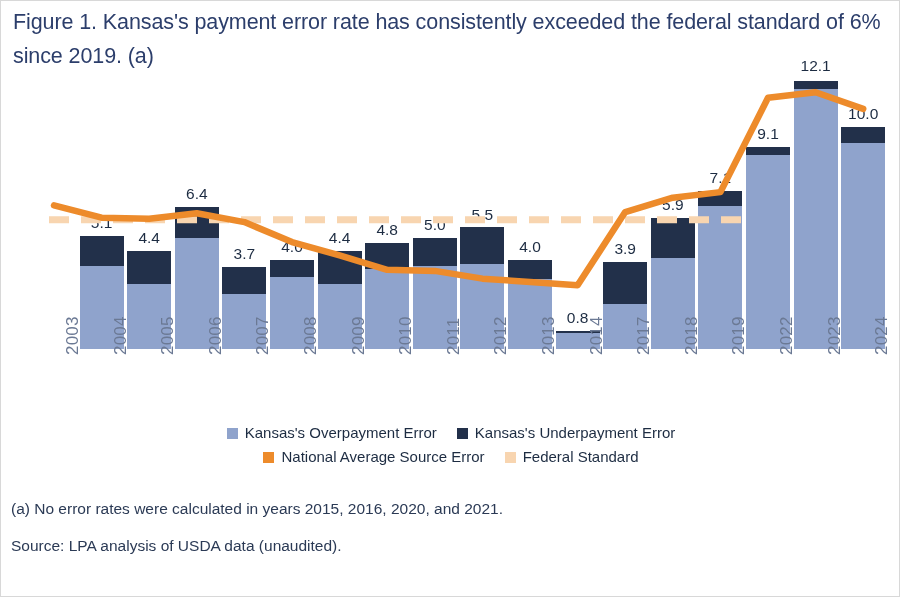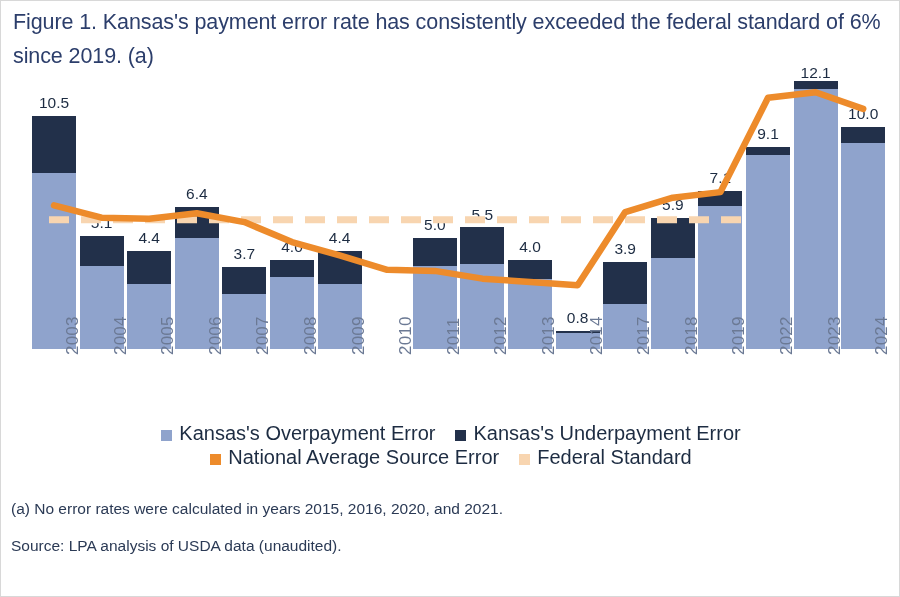--- a/index.html
+++ b/index.html
@@ -71,21 +71,21 @@
     text-align:center;
   }
   .legend-row{
     display:block;
     font-size:0;
     line-height:24px;
     white-space:nowrap;
   }
   .legend-item{
     display:inline-block;
-    font-size:20px;
+    font-size:15px;
     color:#1d2c42;
     margin:0 10px;
     white-space:nowrap;
     vertical-align:middle;
   }
   .swatch{
     display:inline-block;width:11px;height:11px;
     margin-right:7px;vertical-align:-1px;
   }
   .sw-over{background:#8fa3cc;}
@@ -107,25 +107,20 @@
 </style>
 </head>
 <body>
 
 <div id="figure">
 
   <div class="title">Figure 1. Kansas's payment error rate has consistently exceeded the federal standard of 6% since 2019. (a)</div>
 
   <div class="plot">
     <div class="bars" id="bars">
-        <div class="bar-col" style="left: 3px; height: 233px;">
-          <div class="seg seg-over" style="bottom: 0px; height: 176.414px; background: rgb(143, 163, 204);"></div>
-          <div class="seg seg-under" style="bottom: 176.414px; height: 56.5857px; background: rgb(34, 48, 74);"></div>
-          <div class="bar-label" style="bottom: 237px;">10.5</div>
-        </div>
         <div class="bar-col" style="left: 50.6px; height: 113.171px;">
           <div class="seg seg-over" style="bottom: 0px; height: 83.2143px; background: rgb(143, 163, 204);"></div>
           <div class="seg seg-under" style="bottom: 83.2143px; height: 29.9571px; background: rgb(34, 48, 74);"></div>
           <div class="bar-label" style="bottom: 117.171px;">5.1</div>
         </div>
         <div class="bar-col" style="left: 98.2px; height: 97.6381px;">
           <div class="seg seg-over" style="bottom: 0px; height: 65.4619px; background: rgb(143, 163, 204);"></div>
           <div class="seg seg-under" style="bottom: 65.4619px; height: 32.1762px; background: rgb(34, 48, 74);"></div>
           <div class="bar-label" style="bottom: 101.638px;">4.4</div>
         </div>
@@ -142,20 +137,25 @@
         <div class="bar-col" style="left: 241px; height: 88.7619px;">
           <div class="seg seg-over" style="bottom: 0px; height: 72.119px; background: rgb(143, 163, 204);"></div>
           <div class="seg seg-under" style="bottom: 72.119px; height: 16.6429px; background: rgb(34, 48, 74);"></div>
           <div class="bar-label" style="bottom: 92.7619px;">4.0</div>
         </div>
         <div class="bar-col" style="left: 288.6px; height: 97.6381px;">
           <div class="seg seg-over" style="bottom: 0px; height: 65.4619px; background: rgb(143, 163, 204);"></div>
           <div class="seg seg-under" style="bottom: 65.4619px; height: 32.1762px; background: rgb(34, 48, 74);"></div>
           <div class="bar-label" style="bottom: 101.638px;">4.4</div>
         </div>
+        <div class="bar-col" style="left: 336.2px; height: 106.514px;">
+          <div class="seg seg-over" style="bottom: 0px; height: 79.8857px; background: rgb(143, 163, 204);"></div>
+          <div class="seg seg-under" style="bottom: 79.8857px; height: 26.6286px; background: rgb(34, 48, 74);"></div>
+          <div class="bar-label" style="bottom: 110.514px;">4.8</div>
+        </div>
         <div class="bar-col" style="left: 383.8px; height: 110.952px;">
           <div class="seg seg-over" style="bottom: 0px; height: 83.2143px; background: rgb(143, 163, 204);"></div>
           <div class="seg seg-under" style="bottom: 83.2143px; height: 27.7381px; background: rgb(34, 48, 74);"></div>
           <div class="bar-label" style="bottom: 114.952px;">5.0</div>
         </div>
         <div class="bar-col" style="left: 431.4px; height: 122.048px;">
           <div class="seg seg-over" style="bottom: 0px; height: 85.4333px; background: rgb(143, 163, 204);"></div>
           <div class="seg seg-under" style="bottom: 85.4333px; height: 36.6143px; background: rgb(34, 48, 74);"></div>
           <div class="bar-label" style="bottom: 125px; margin-top: 40px;">5.5</div>
         </div>
@@ -185,21 +185,21 @@
           <div class="bar-label" style="bottom: 161.552px;">7.1</div>
         </div>
         <div class="bar-col" style="left: 717px; height: 201.933px;">
           <div class="seg seg-over" style="bottom: 0px; height: 194.167px; background: rgb(143, 163, 204);"></div>
           <div class="seg seg-under" style="bottom: 194.167px; height: 7.76667px; background: rgb(34, 48, 74);"></div>
           <div class="bar-label" style="bottom: 205.933px;">9.1</div>
         </div>
         <div class="bar-col" style="left: 764.6px; height: 268.505px;">
           <div class="seg seg-over" style="bottom: 0px; height: 259.629px; background: rgb(143, 163, 204);"></div>
           <div class="seg seg-under" style="bottom: 259.629px; height: 8.87619px; background: rgb(34, 48, 74);"></div>
-          <div class="bar-label" style="bottom: 267px;">12.1</div>
+          <div class="bar-label" style="bottom: 274px;">12.1</div>
         </div>
         <div class="bar-col" style="left: 812.2px; height: 230px;">
           <div class="seg seg-over" style="bottom: 0px; height: 206.371px; background: rgb(143, 163, 204);"></div>
           <div class="seg seg-under" style="bottom: 206.371px; height: 15.5333px; background: rgb(34, 48, 74);"></div>
           <div class="bar-label" style="bottom: 225.905px;">10.0</div>
         </div>
       </div>
     <svg class="overlay" id="overlay" viewBox="0 0 900 272" preserveAspectRatio="none">
         <line x1="48" x2="740" y1="138.85714285714286" y2="138.85714285714286" stroke="#f8d5b0" stroke-width="7" stroke-dasharray="20 12" stroke-linecap="butt"></line>
         <polyline points="53,124.43333333333334 100.6,136.63809523809525 148.2,137.74761904761905 195.8,132.20000000000002 243.4,141.07619047619048 291,161.04761904761904 338.6,174.36190476190475 386.2,188.78571428571428 433.8,189.89523809523808 481.40000000000003,197.66190476190476 529,200.9904761904762 576.6,204.31904761904764 624.2,131.0904761904762 671.8000000000001,116.66666666666669 719.4,111.11904761904762 767,16.809523809523824 814.6,11.26190476190476 862.2,27.904761904761926" fill="none" stroke="#ed8b2b" stroke-width="6.5" stroke-linejoin="round" stroke-linecap="round"></polyline>

